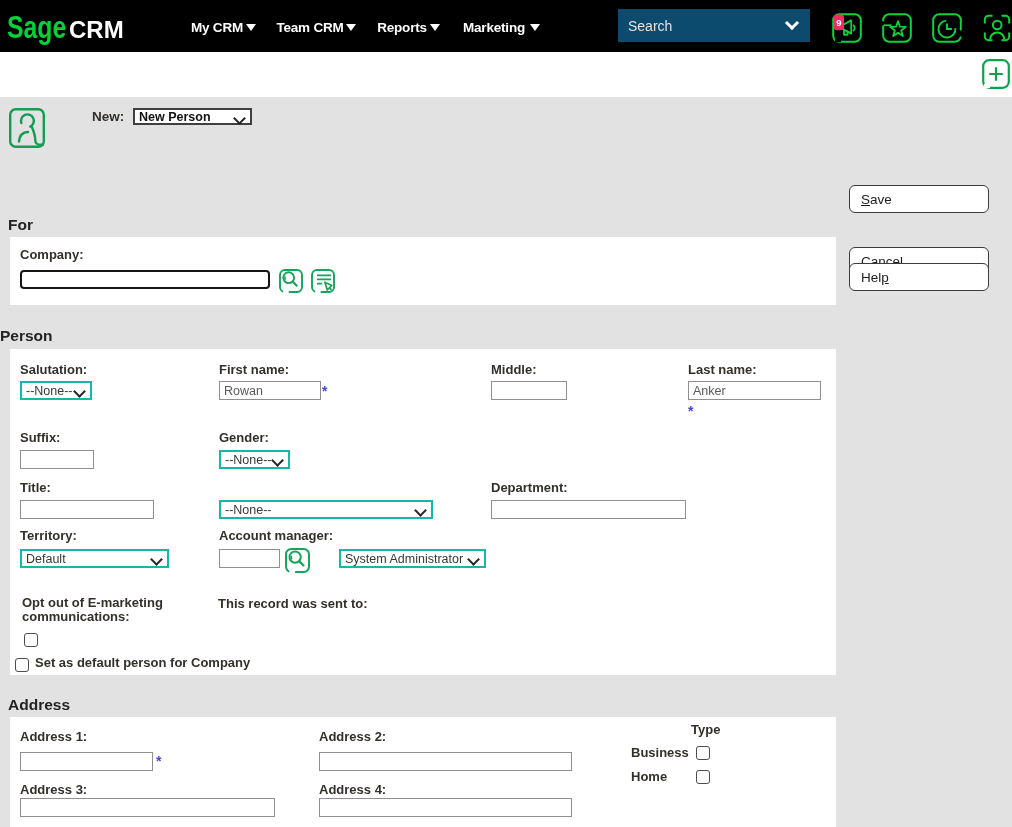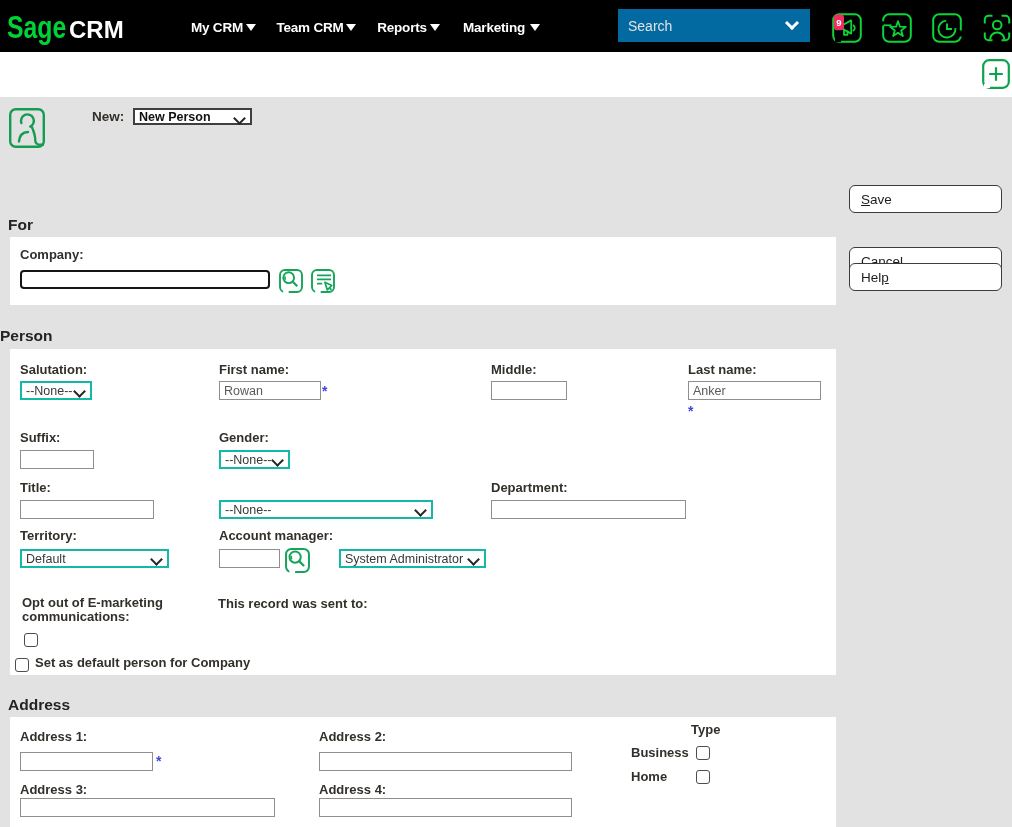--- a/index.html
+++ b/index.html
@@ -4,35 +4,35 @@
 <style>
 * { margin:0; padding:0; box-sizing:border-box; }
 html,body { width:1012px; height:827px; overflow:hidden; }
 body { font-family:"Liberation Sans", sans-serif; background:#e2e2e2; position:relative; }
 #page { position:absolute; left:0; top:0; width:1012px; height:827px; }
 .abs { position:absolute; }
 
 #hdr { left:0; top:0; width:1012px; height:52px; background:#000; }
 .nav { font-weight:700; font-size:13.5px; color:#fff; top:20px; letter-spacing:-0.2px; }
 .caret { width:0; height:0; border-left:5.5px solid transparent; border-right:5.5px solid transparent; border-top:7px solid #fff; top:24px; }
-#srch { left:618px; top:9px; width:192px; height:33px; background:#0369a1; }
+#srch { left:618px; top:9px; width:192px; height:33px; background:#0c4a6e; }
 #srch span { position:absolute; left:10px; top:9px; font-size:14px; color:#e3e3e3; }
 .chev { width:10px; height:10px; border-right:3.4px solid #fff; border-bottom:3.4px solid #fff; transform:rotate(45deg); }
 
 #strip { left:0; top:52px; width:1012px; height:45px; background:#fff; }
 
 .lbl { font-weight:700; font-size:13px; color:#33302b; white-space:nowrap; }
 .hd { font-weight:700; font-size:15.5px; color:#232323; }
 .tin { background:#fff; border:1px solid #8f8f8f; height:19px; font-size:12.5px; color:#5a5a5a; padding:0 4px; display:flex; align-items:center; }
 .msel { background:#fff; border:2px solid #14b8a6; height:19px; font-size:12.5px; color:#383838; padding:0 4px; display:flex; align-items:center; }
 .msel:after { content:""; position:absolute; right:6px; top:4px; width:7px; height:7px; border-right:2.2px solid #252525; border-bottom:2.2px solid #252525; transform:rotate(45deg); }
 .panel { background:#fff; }
 .star { color:#4444dd; font-size:14px; font-weight:700; }
 .cb { width:14px; height:14px; background:#fff; border:1.5px solid #4d4d4d; border-radius:3px; }
-.btn { left:849px; width:153px; height:28px; background:#fff; border:1.5px solid #3c3c3c; border-radius:6px; font-size:13.5px; color:#1c1c1c; display:flex; align-items:center; padding-left:11px; }
+.btn { left:849px; width:140px; height:28px; background:#fff; border:1.5px solid #3c3c3c; border-radius:6px; font-size:13.5px; color:#1c1c1c; display:flex; align-items:center; padding-left:11px; }
 </style>
 </head>
 <body>
 <div id="page">
 
   <div class="abs" id="hdr">
     <div class="abs" style="left:7px; top:12px; line-height:1; font-weight:700; font-size:31px; color:#00d338; transform:scaleX(0.8); transform-origin:0 0;">Sage</div>
     <div class="abs" style="left:69px; top:17.5px; line-height:1; font-weight:700; font-size:24px; color:#fff;">CRM</div>
     <div class="abs nav" style="left:217px; transform:translateX(-50%);">My CRM</div>
     <div class="abs caret" style="left:246px;"></div>

